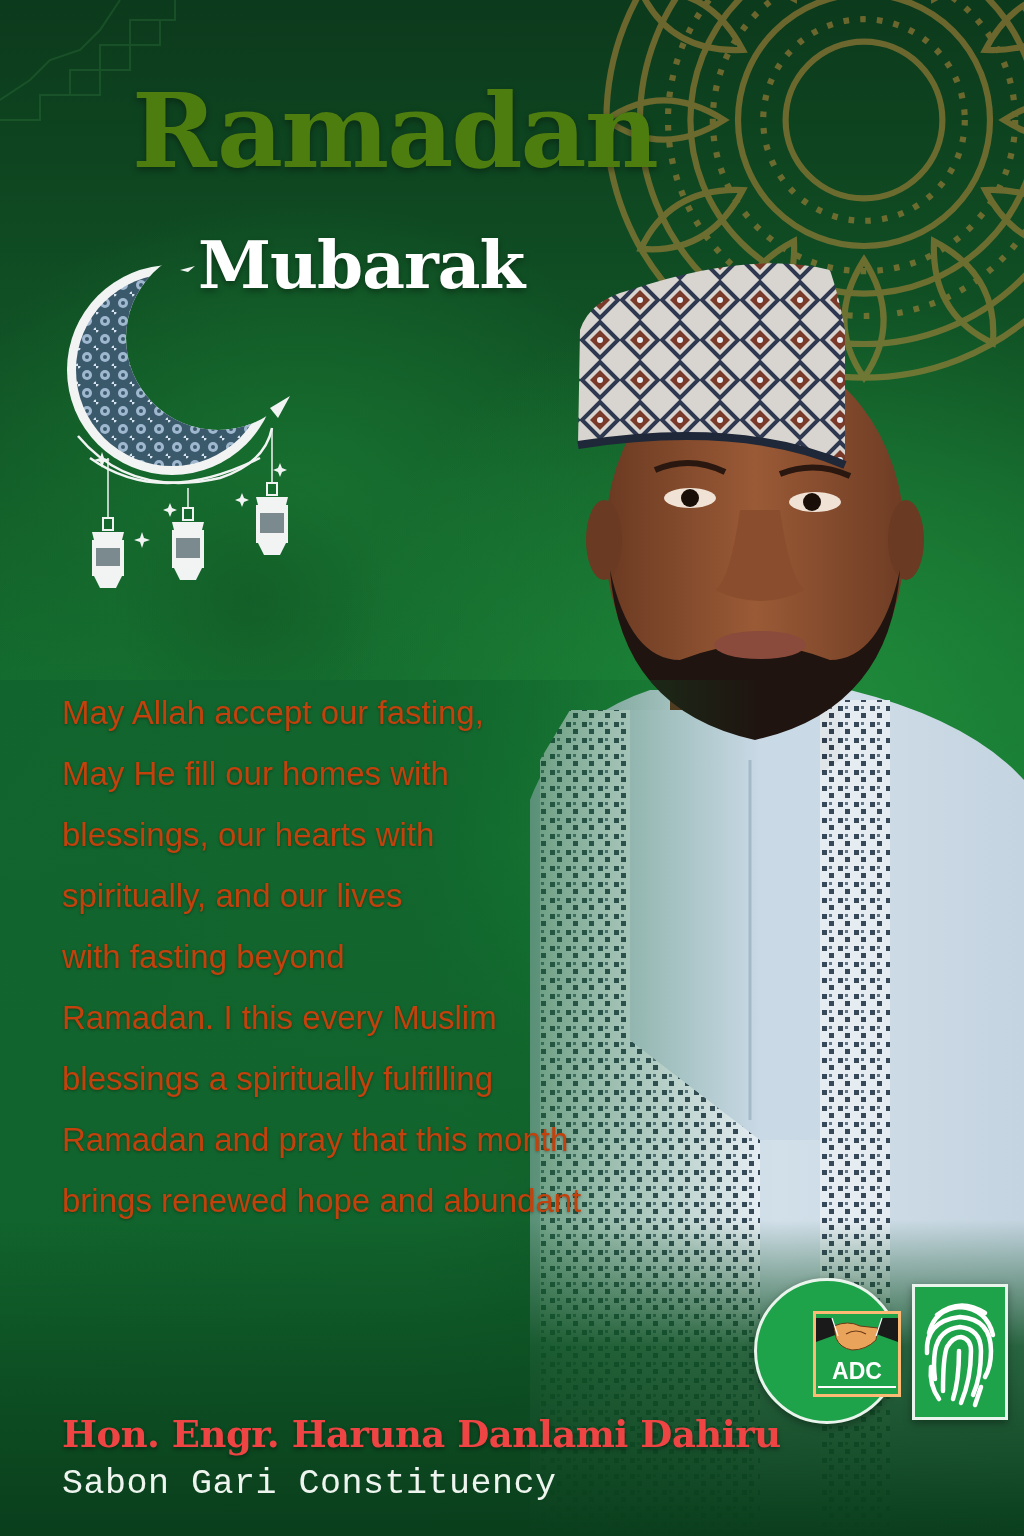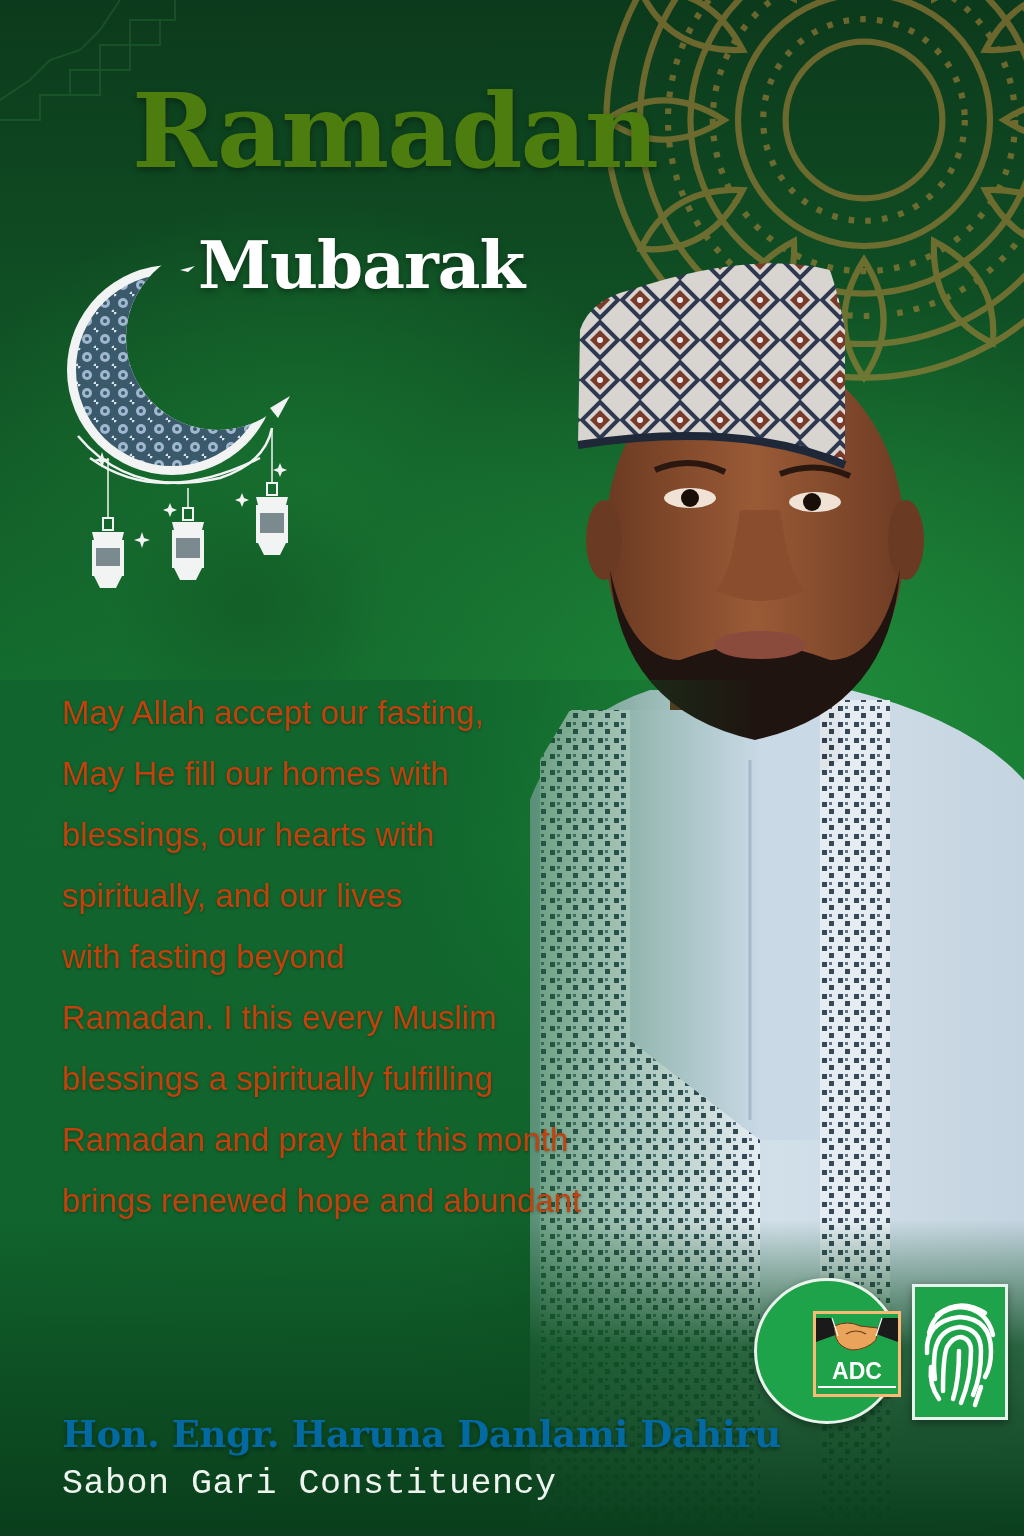--- a/index.html
+++ b/index.html
@@ -83,21 +83,21 @@
   .adc-line { position: absolute; left: 2px; right: 2px; bottom: 6px; height: 2px; background: #fff; }
   .fingerprint-box {
     position: absolute; left: 160px; top: 8px; width: 96px; height: 136px;
     background: #1fa34a; border: 3px solid #e9f5ec;
     box-shadow: 0 3px 8px rgba(0,0,0,0.35);
   }
 
   .name {
     position: absolute; left: 62px; top: 1412px;
     font-family: "DejaVu Serif", serif; font-weight: bold;
-    font-size: 37px; color: #0369a1; letter-spacing: -0.5px;
+    font-size: 37px; color: #ef4444; letter-spacing: -0.5px;
     text-shadow: 0 2px 4px rgba(0,0,0,0.4);
   }
   .constituency {
     position: absolute; left: 62px; top: 1464px;
     font-family: Liberation Mono, monospace;
     font-size: 35px; color: #eef5ef; letter-spacing: 0.5px;
   }
 </style>
 </head>
 <body>

